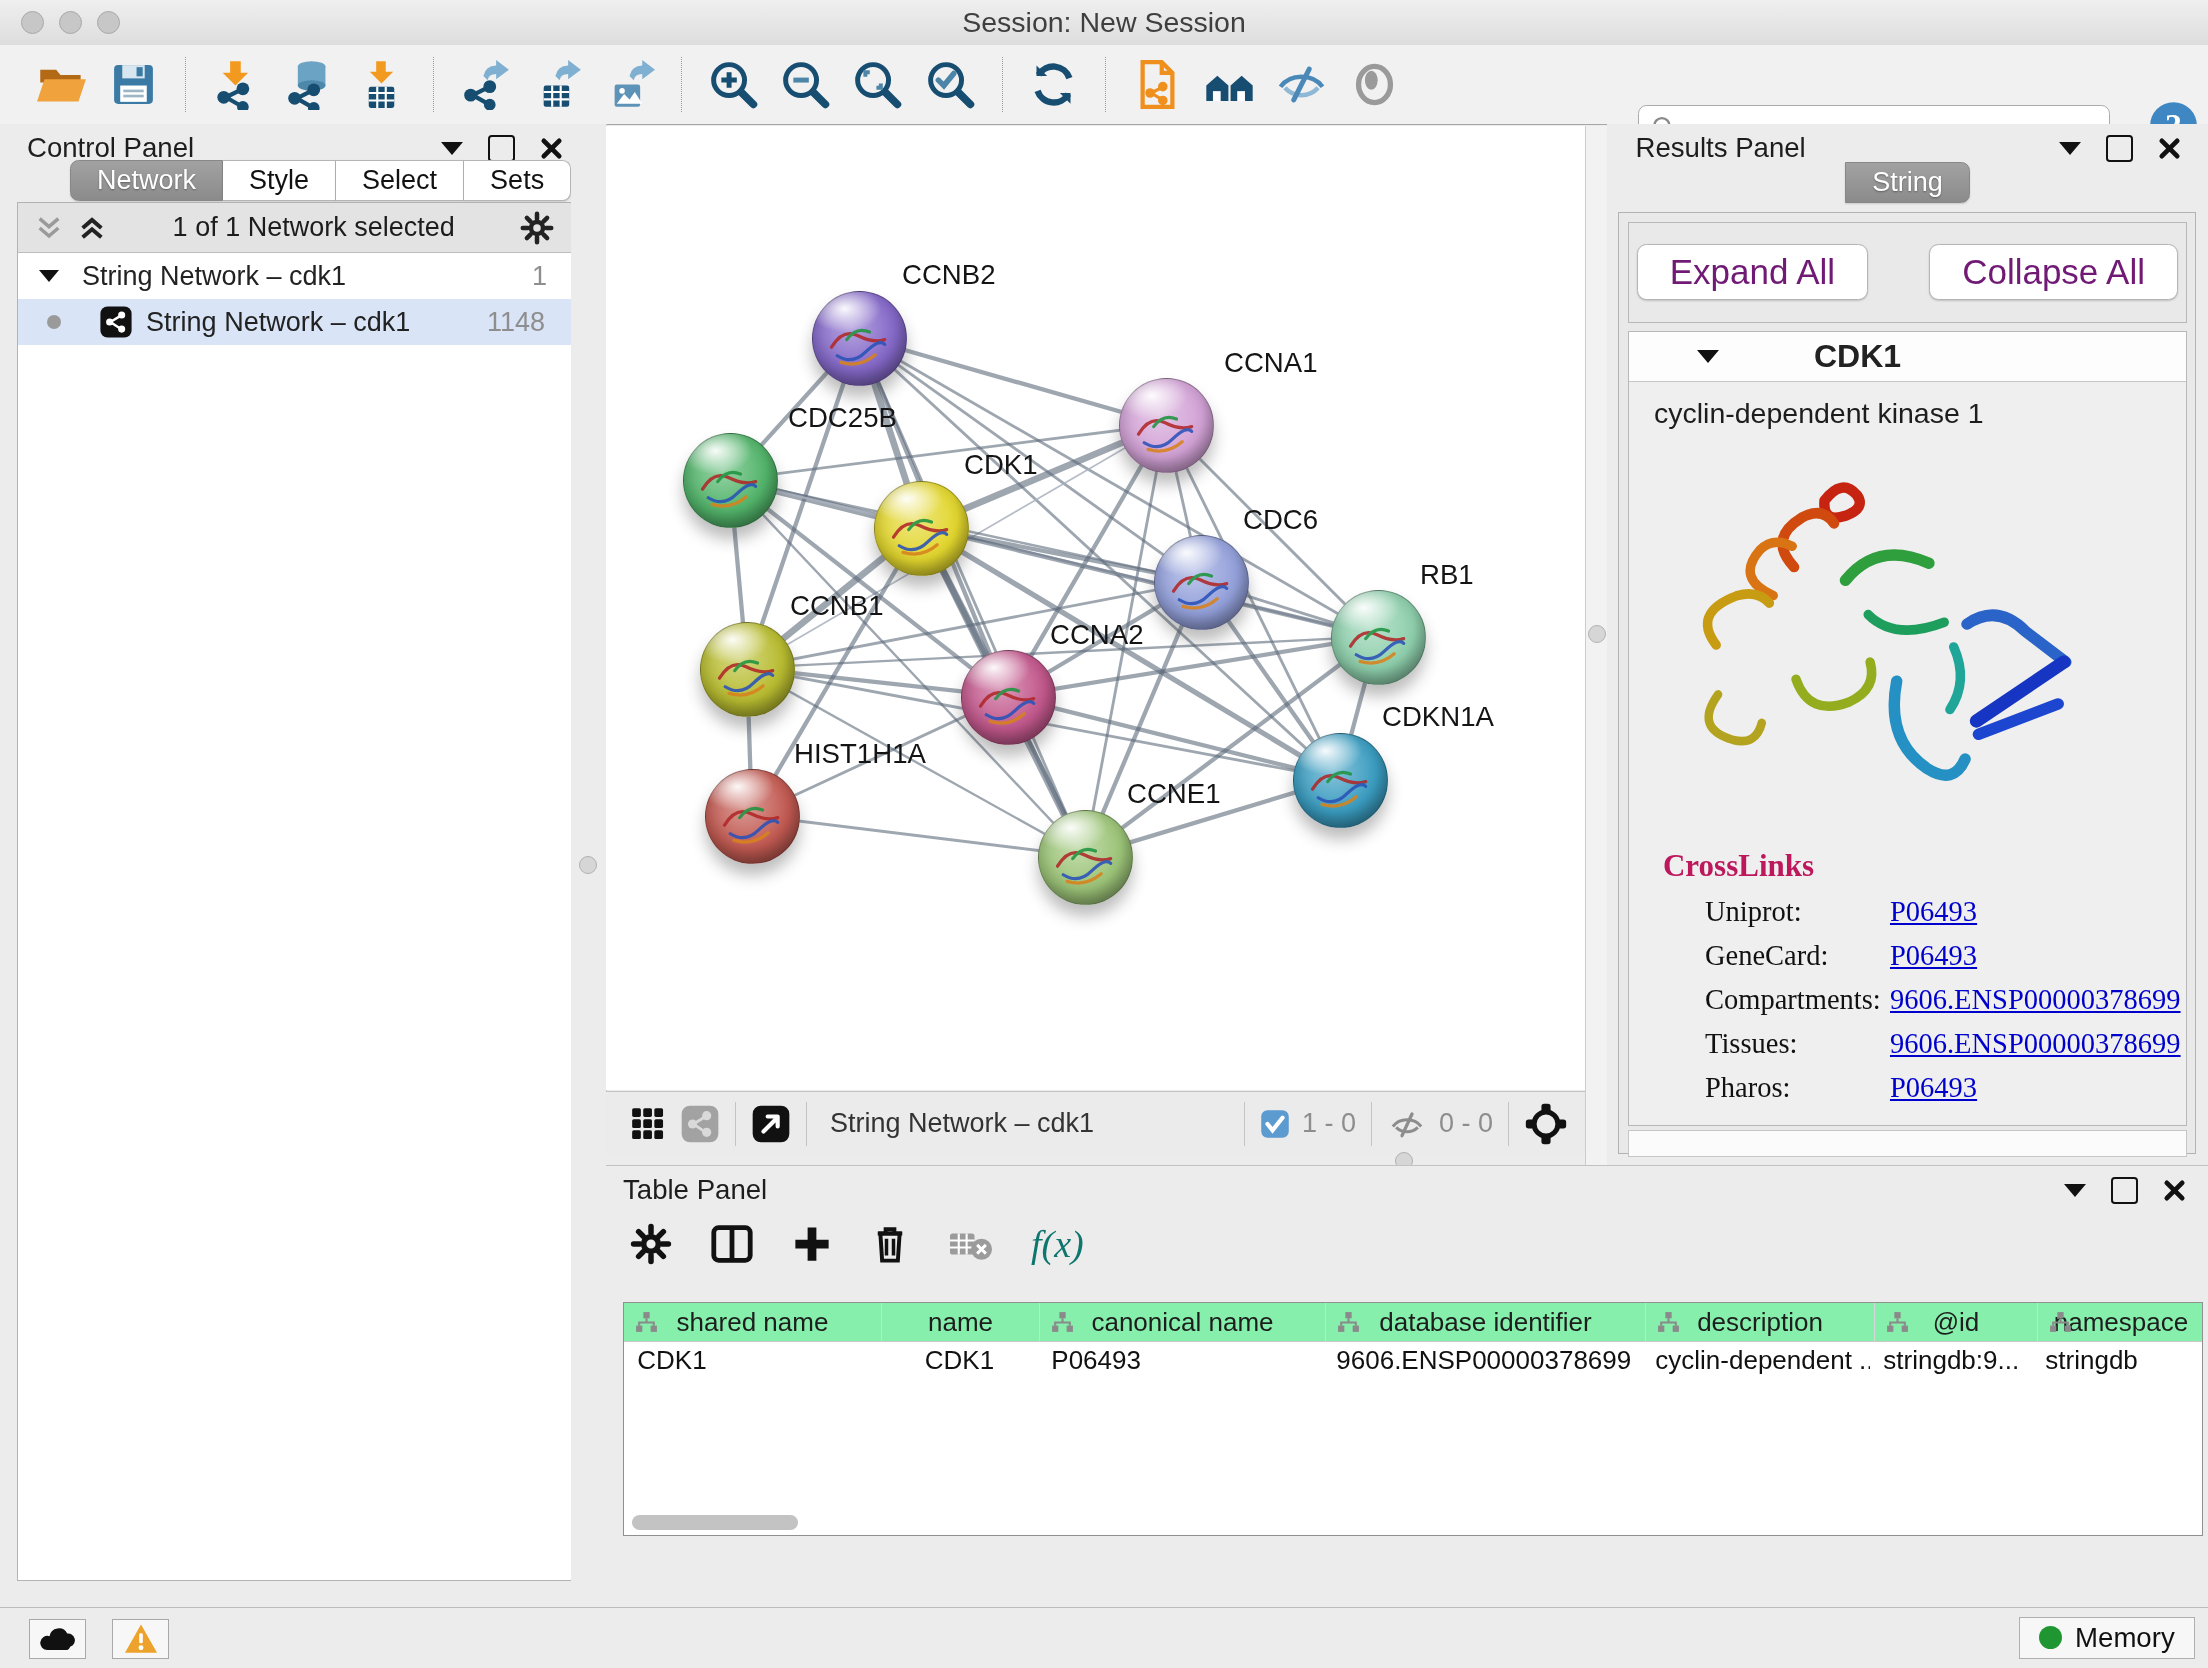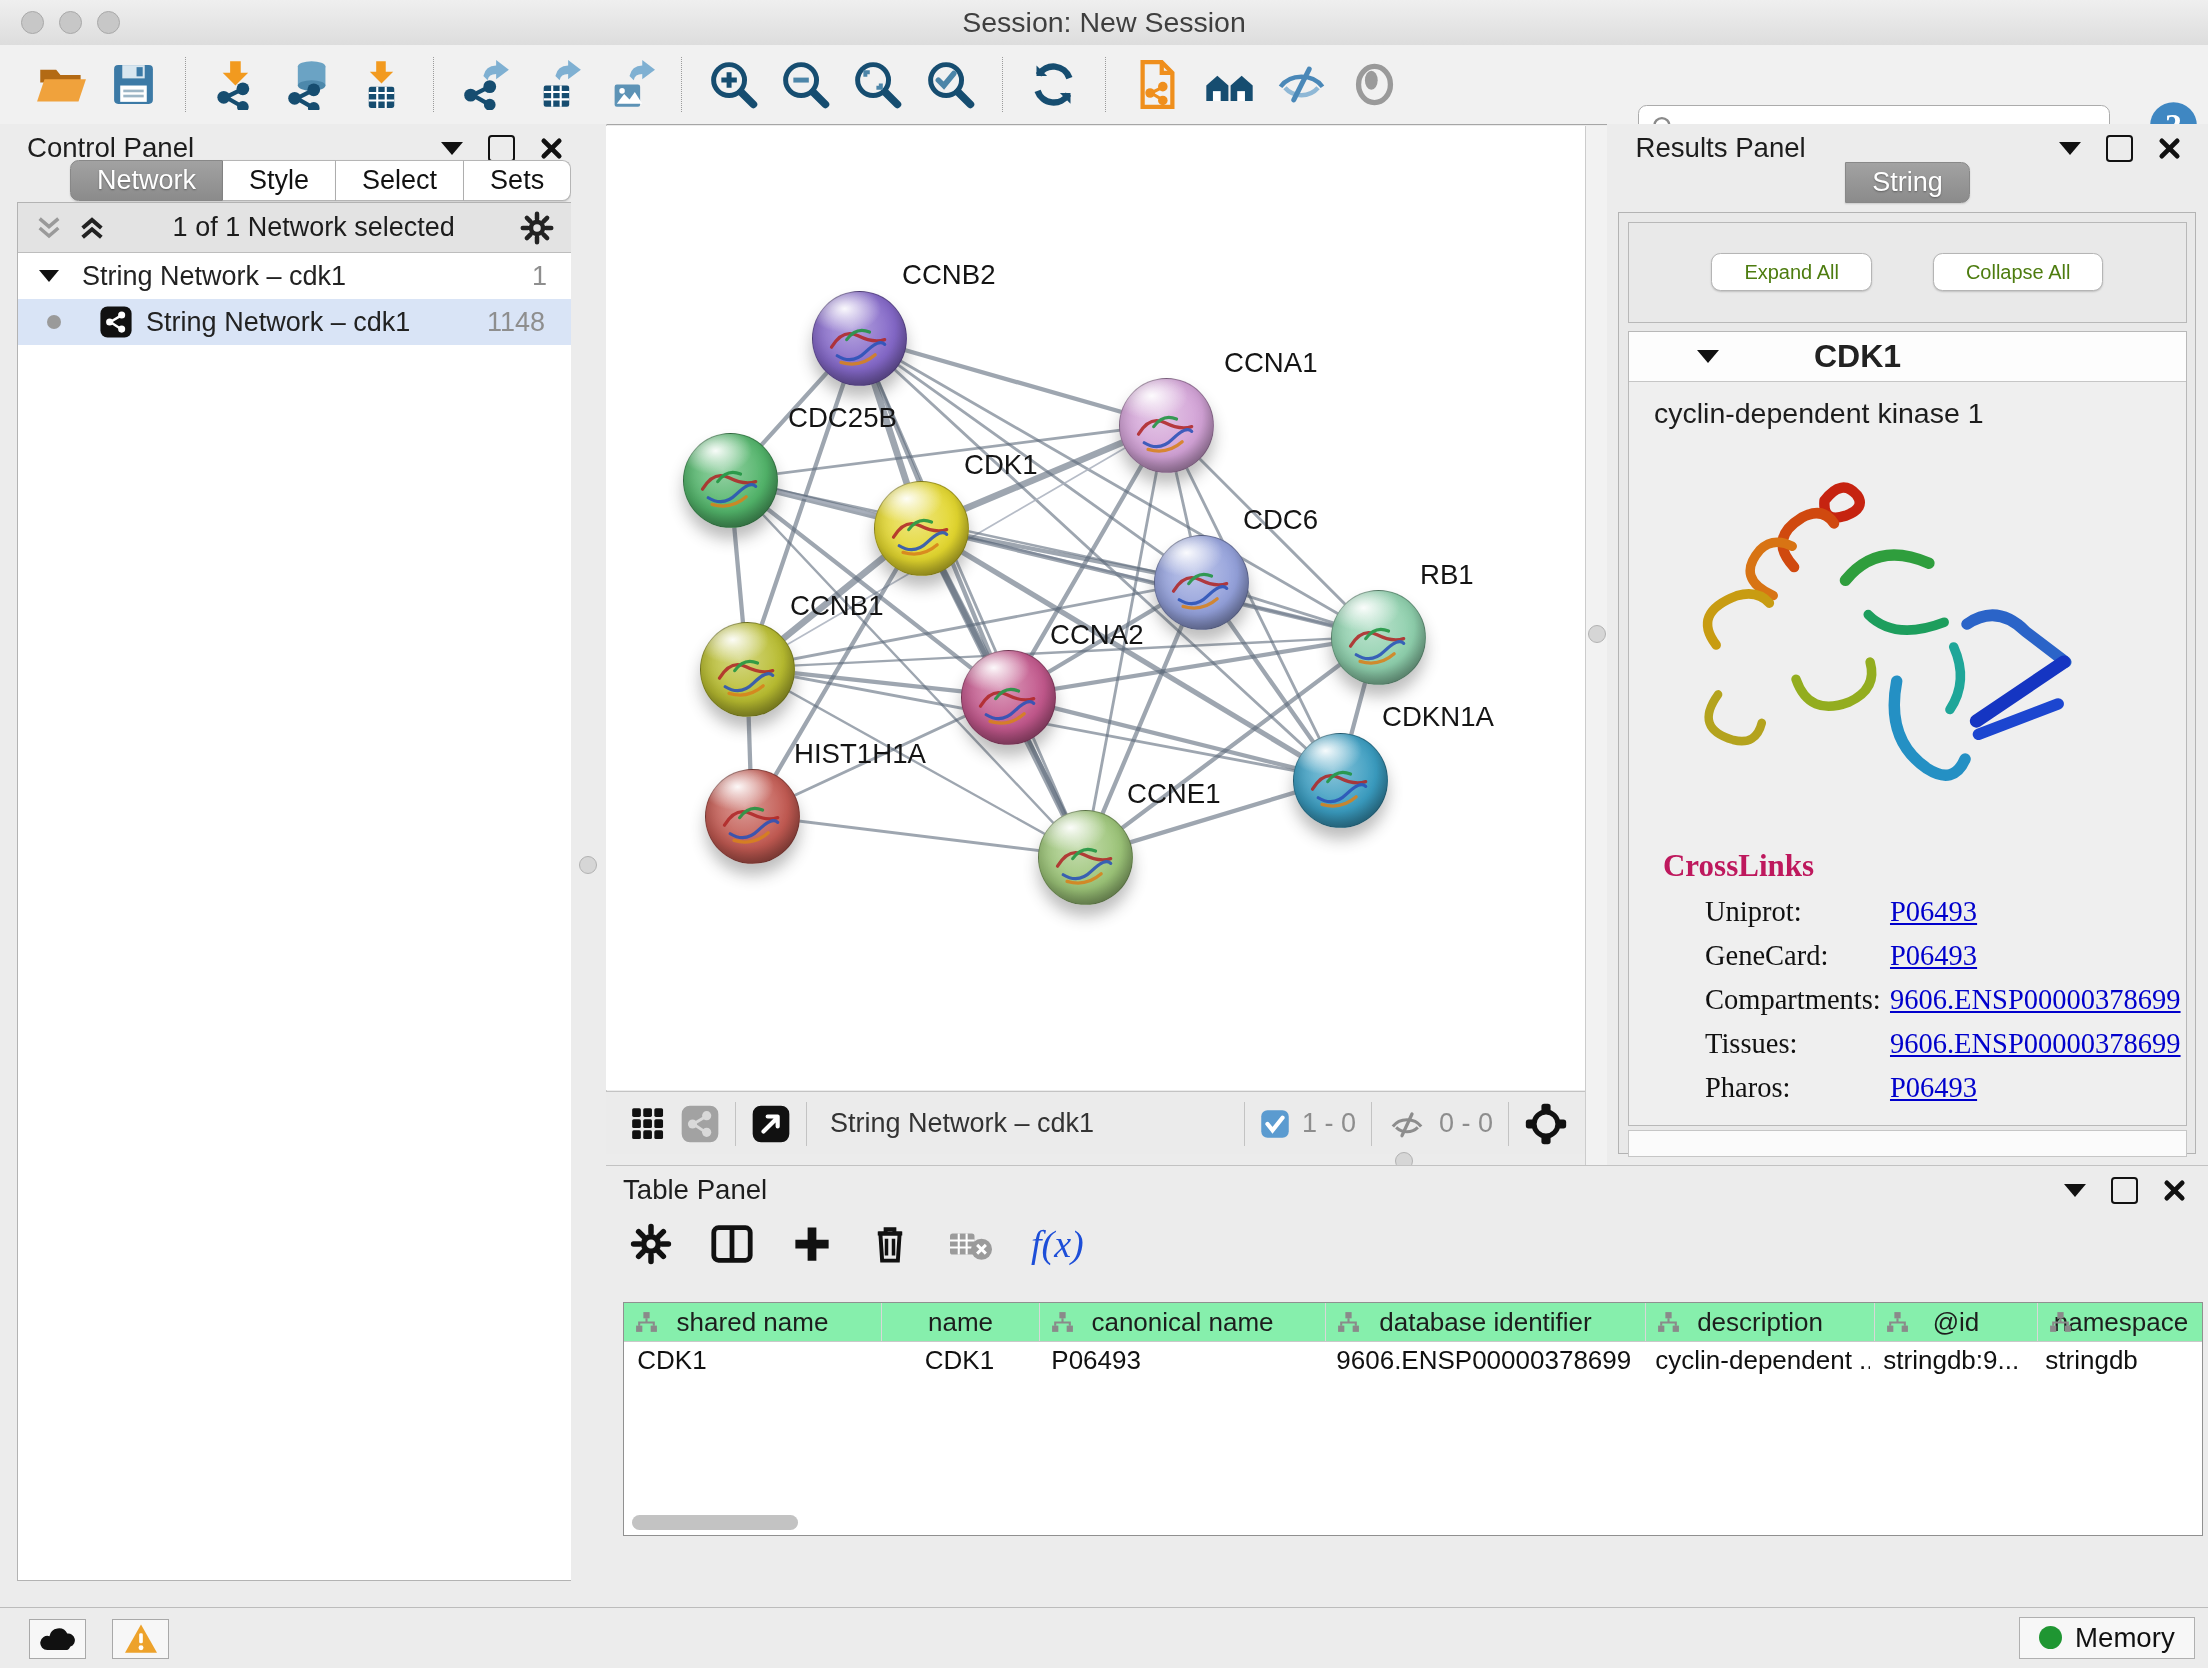--- a/index.html
+++ b/index.html
@@ -45,35 +45,35 @@
   .net-name{font-size:27px;color:#333;margin-left:7.6px;}
   .gray-num{font-size:27px;color:#8d8d8d;margin-left:12px;}
   .hstrip{position:absolute;left:606px;top:1154px;width:979px;height:11.4px;background:#ececec;}
   .handle-dot{position:absolute;width:16px;height:16px;border-radius:50%;background:#d6d6d6;border:1px solid #b2b2b2;}
   .vdivider-left{position:absolute;left:571px;top:124px;width:35px;height:1484px;background:#ececec;border-right:1px solid #c9c9c9;}
   .vdivider-right{position:absolute;left:1585px;top:126px;width:23px;height:1039px;background:#f2f2f2;border-left:1px solid #cccccc;border-right:1px solid #cccccc;}
   
   .results-panel{position:absolute;left:1607px;top:124px;width:601px;height:1041px;background:#ececec;}
   .rp-box{position:absolute;left:11.4px;top:88px;width:576px;height:940px;border:1px solid #b3b3b3;background:#e9e9e9;}
   .rp-btnrow{margin:8.6px;border:1px solid #b8b8b8;background:#e9e9e9;height:99px;display:flex;align-items:center;justify-content:center;gap:61px;}
-  .wbtn{background:#fff;border:1px solid #b5b5b5;border-radius:9.5px;font-size:20px;color:#4d7c0f;padding:6.7px 32px;box-shadow:0 1px 1.9px rgba(0,0,0,.18);}
+  .wbtn{background:#fff;border:1px solid #b5b5b5;border-radius:9.5px;font-size:35px;color:#701a75;padding:6.7px 32px;box-shadow:0 1px 1.9px rgba(0,0,0,.18);}
   .rp-section{margin:3.8px 8.6px;border:1px solid #b8b8b8;background:#efefef;height:793px;}
   .rp-sec-head{background:#fdfdfd;border-bottom:1px solid #c6c6c6;height:49px;display:flex;align-items:center;}
   .rp-sec-head .nm{font-size:32px;font-weight:bold;margin-left:95px;}
   .rp-desc{font-size:28.5px;color:#1d1d1d;margin:15px 0 0 25px;}
   .serif{font-family:"Liberation Serif","DejaVu Serif",serif;}
   .xl-head{font-size:31px;font-weight:bold;margin:13.3px 0 5.7px 34px;color:#be185d;}
   .xl-row{display:flex;margin-left:76px;line-height:44px;font-size:28.5px;}
   .xl-row .lab{width:185px;color:#111;}
   .xl-row a{color:#0000cc;text-decoration:underline;}
   .rp-scroll{margin:3.8px 8.6px;height:25px;background:#fbfbfb;border:1px solid #c6c6c6;}
   
   .table-panel{position:absolute;left:606px;top:1165px;width:1603px;height:442px;background:#ececec;border-top:1px solid #c2c2c2;}
   .tp-toolbar{position:absolute;left:23px;top:55px;display:flex;align-items:center;gap:36px;}
-  .fx{font-family:"Liberation Serif","DejaVu Serif",serif;font-style:italic;font-size:38px;color:#1d4ed8;}
+  .fx{font-family:"Liberation Serif","DejaVu Serif",serif;font-style:italic;font-size:38px;color:#0f766e;}
   .tp-table{position:absolute;left:17px;top:136px;width:1578px;height:232px;background:#fff;border:1.9px solid #909090;overflow:hidden;}
   .tp-header{display:flex;height:38px;background:#86efac;border-bottom:1px solid #c9c9c9;}
   .th{position:relative;display:flex;align-items:center;justify-content:center;border-right:1px solid #d8d8d8;font-size:26px;color:#1d1d1d;flex:none;overflow:hidden;}
   .th .colicon{position:absolute;left:9.5px;top:6.7px;}
   .tp-rowline{display:flex;height:36px;align-items:center;}
   .td{font-size:26px;color:#111;flex:none;padding-left:13.3px;box-sizing:border-box;white-space:nowrap;overflow:hidden;}
   .td.center{text-align:center;padding-left:0;}
   .tp-hscroll{position:absolute;left:7.6px;bottom:4.8px;height:15px;right:7.6px;}
   .tp-thumb{width:166px;height:15px;background:#c3c3c3;border-radius:7.6px;}
   .tp-tabs{position:absolute;left:0;right:0;top:398px;display:flex;justify-content:center;}

